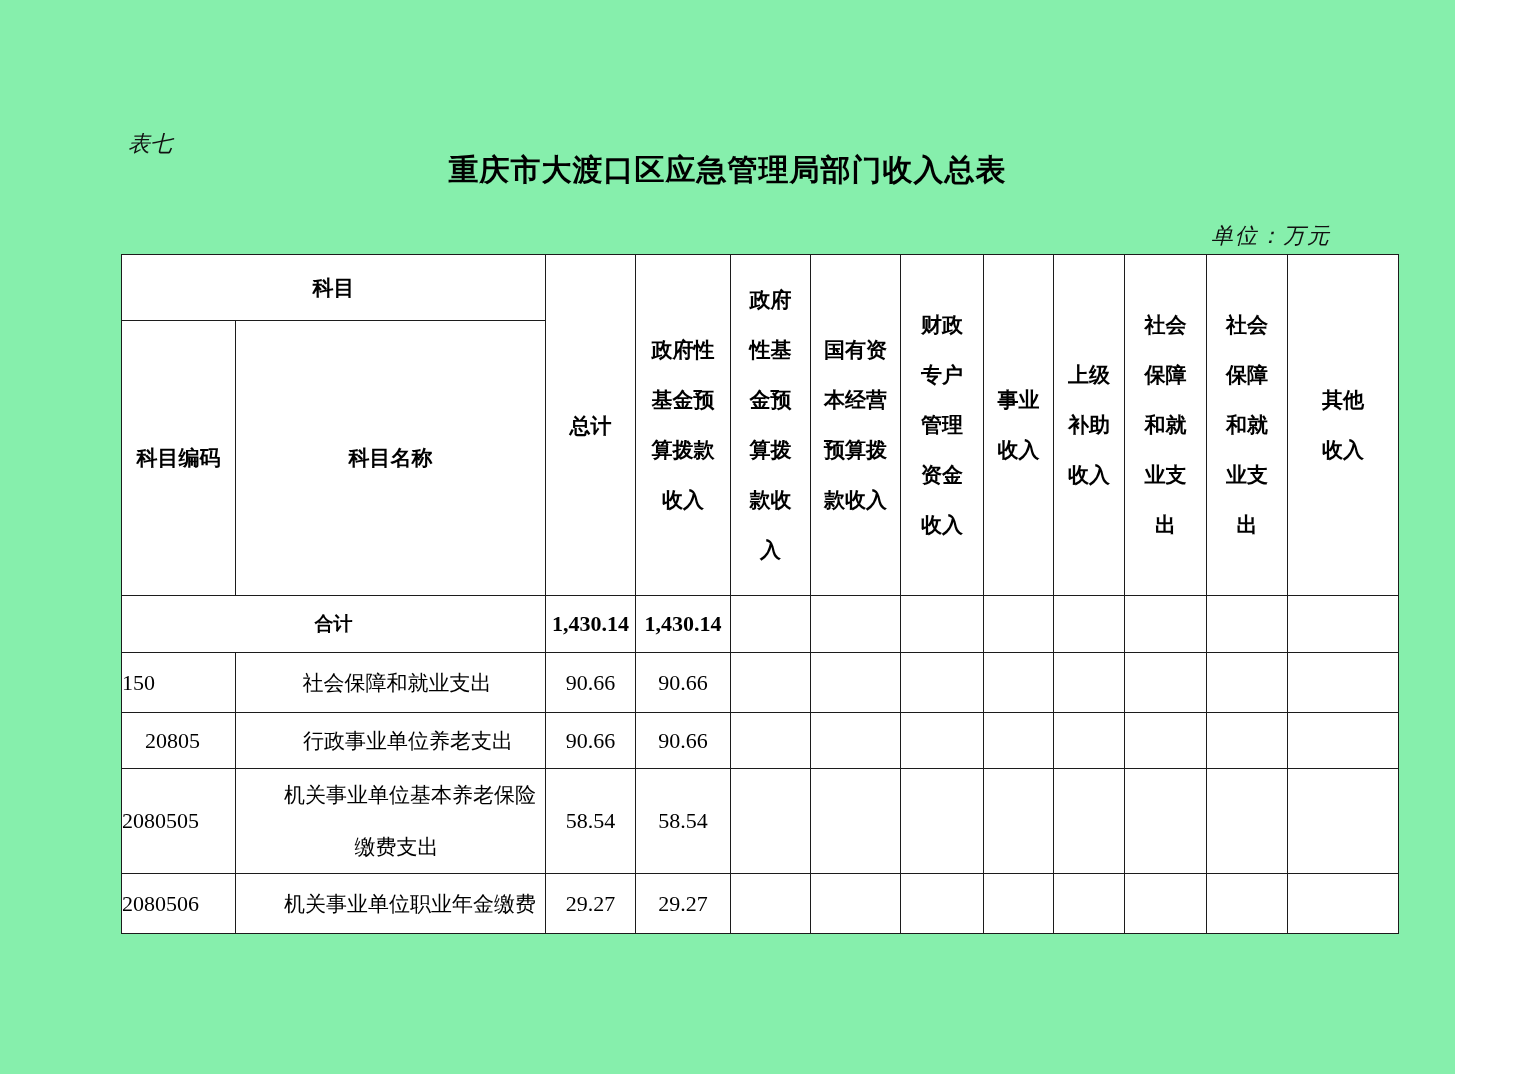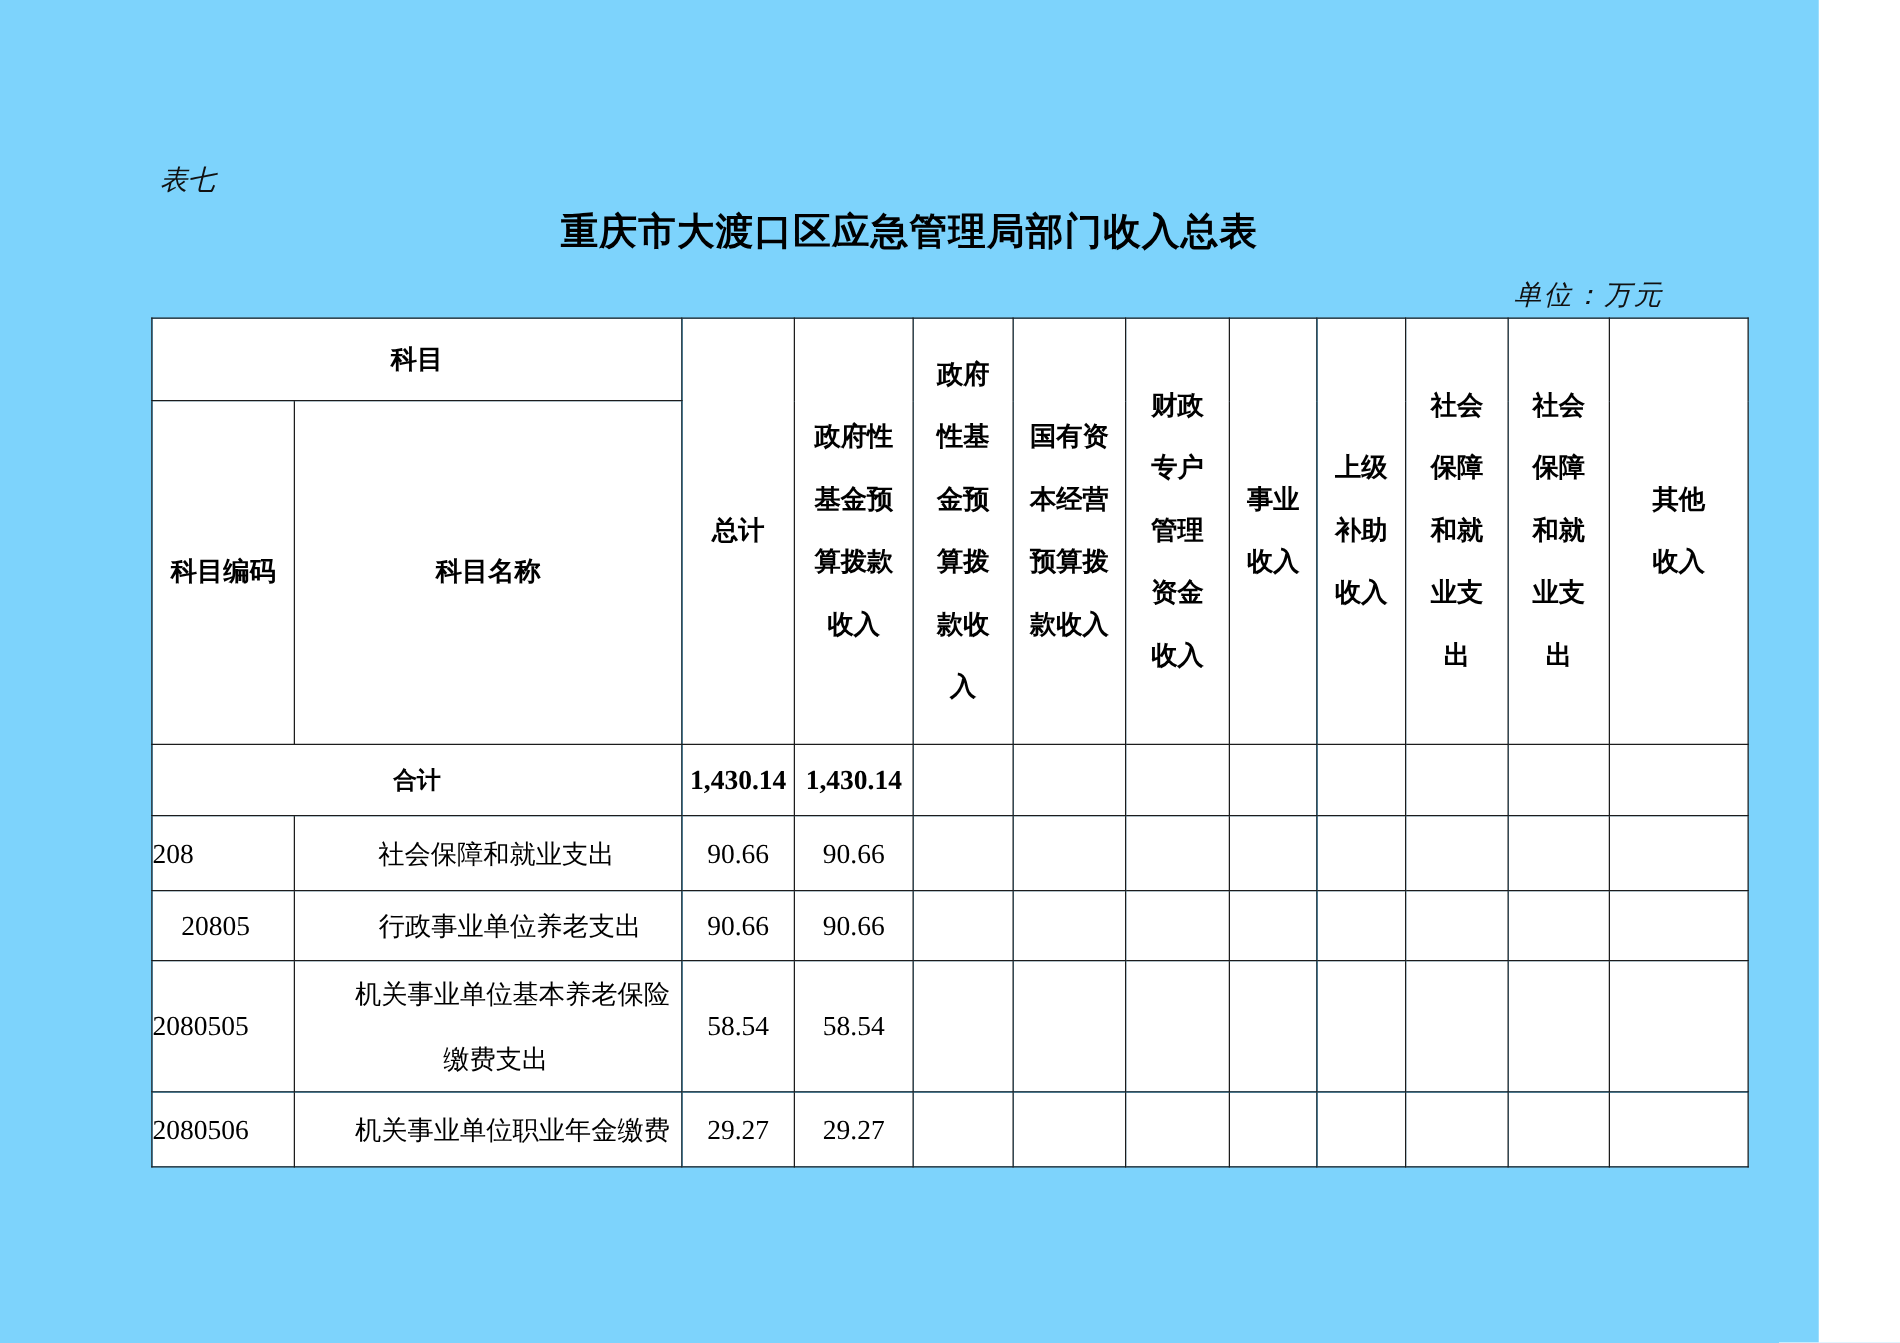--- a/index.html
+++ b/index.html
@@ -4,35 +4,35 @@
 <style>
   html, body {
     margin: 0; padding: 0;
     background: #ffffff;
     width: 1520px; height: 1074px;
     overflow: hidden;
   }
   .page {
     position: relative;
     width: 1455px; height: 1074px;
-    background: #7dd3fc;
+    background: #86efac;
     color: #000000;
     font-family: "Liberation Serif", "DejaVu Serif", serif;
   }
   .table-label {
     position: absolute;
     left: 128px; top: 129px;
     font-family: "Liberation Serif", serif;
     font-style: italic;
     font-size: 22px;
     color: #111;
   }
   .doc-title {
     position: absolute;
-    left: 0; top: 165px; width: 100%;
+    left: 0; top: 150px; width: 100%;
     margin: 0;
     text-align: center;
     font-family: "Liberation Serif", serif;
     font-weight: bold;
     font-size: 30px;
     letter-spacing: 1px;
     color: #000;
   }
   .unit-note {
     position: absolute;
@@ -162,21 +162,21 @@
       <td class="num"></td>
       <td class="num"></td>
       <td class="num"></td>
       <td class="num"></td>
       <td class="num"></td>
       <td class="num"></td>
       <td class="num"></td>
     </tr>
 
     <tr class="rh60">
-      <td class="code">208</td>
+      <td class="code">150</td>
       <td class="name n1">社会保障和就业支出</td>
       <td class="num">90.66</td>
       <td class="num">90.66</td>
       <td class="num"></td>
       <td class="num"></td>
       <td class="num"></td>
       <td class="num"></td>
       <td class="num"></td>
       <td class="num"></td>
       <td class="num"></td>

